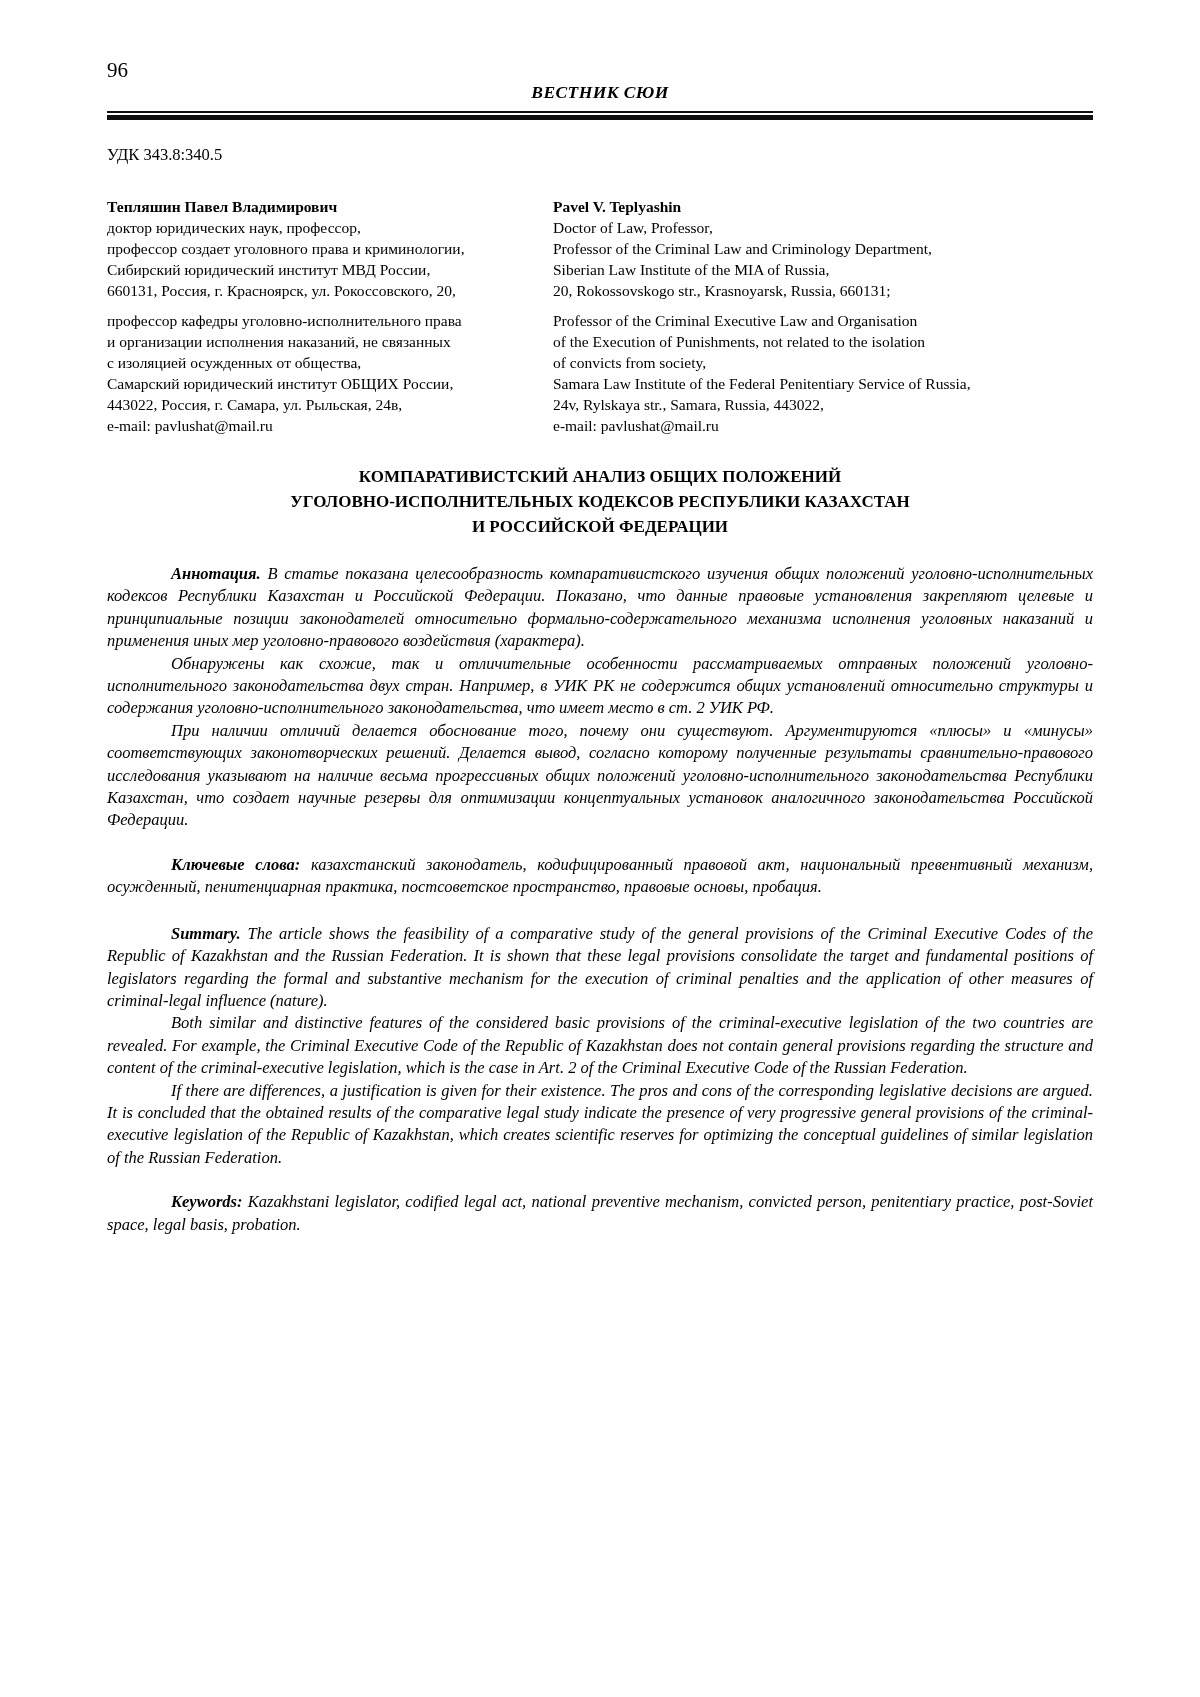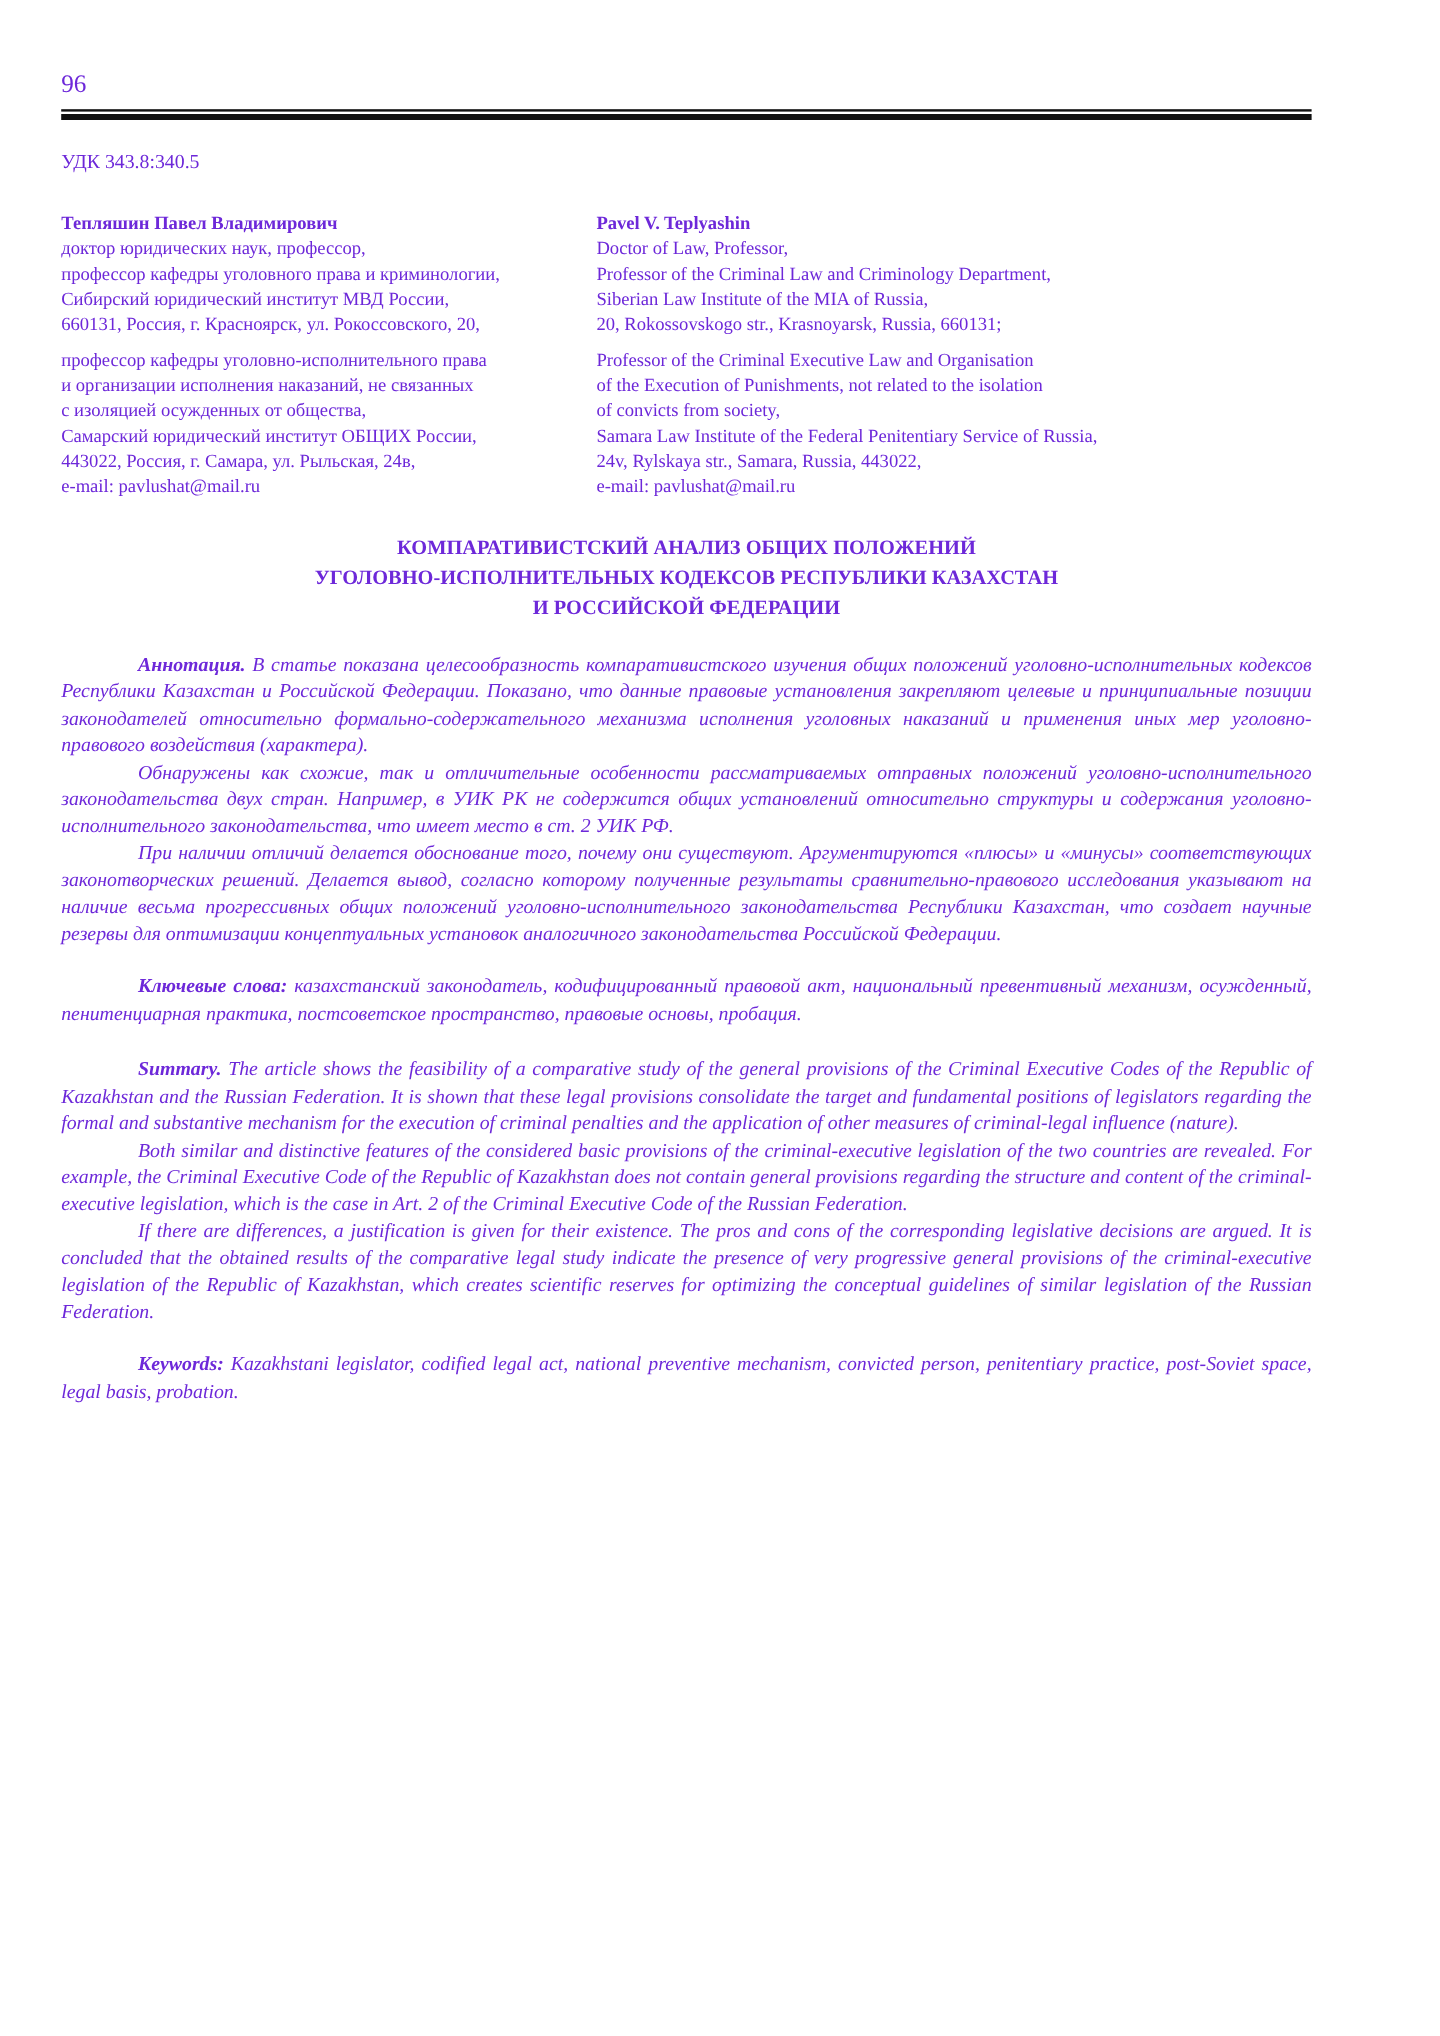--- a/index.html
+++ b/index.html
@@ -1,21 +1,21 @@
 <!DOCTYPE html>
 <html><head>
 <meta charset="utf-8">
 <style>
   html, body { margin:0; padding:0; background:#e8e8e8; }
   .page {
     position:relative; box-sizing:border-box;
     width:1200px; height:1697px; margin:0 auto;
-    background:#ffffff; color:#6d28d9;
+    background:#ffffff; color:#000000;
     font-family:"Liberation Serif", serif;
-    padding:58px 107px 100px 51px;
+    padding:58px 107px 100px 107px;
     display:flex; flex-direction:column;
     overflow:hidden;
   }
   .page-number { font-size:21px; line-height:24px; }
   .journal-title {
     text-align:center; font-weight:bold; font-style:italic;
     font-size:17.5px; line-height:20px; margin-top:0px; letter-spacing:.4px;
   }
   .rule-double { margin-top:9px; }
   .rule-thin  { height:2px; background:#101010; }
@@ -48,35 +48,36 @@
   footer { margin-top:auto; font-size:16px; }
   .footer-rule { width:250px; height:2px; background:#101010; margin-bottom:13px; }
 </style>
 </head>
 <body>
 
 <div class="page">
 
   <header>
     <div class="page-number">96</div>
+    <div class="journal-title">ВЕСТНИК СЮИ</div>
     <div class="rule-double">
       <div class="rule-thin"></div>
       <div class="rule-thick"></div>
     </div>
   </header>
 
   <div class="meta">
     <div>УДК 343.8:340.5</div>
   </div>
 
   <div class="authors">
     <div class="author-col-ru">
       <div class="author-name">Тепляшин Павел Владимирович</div>
       <div class="lines">доктор юридических наук, профессор,
-профессор кафедры уголовного права и криминологии,
+профессор создает уголовного права и криминологии,
 Сибирский юридический институт МВД России,
 660131, Россия, г. Красноярск, ул. Рокоссовского, 20,</div>
       <div class="lines aff2">профессор кафедры уголовно-исполнительного права
 и организации исполнения наказаний, не связанных
 с изоляцией осужденных от общества,
 Самарский юридический институт ОБЩИХ России,
 443022, Россия, г. Самара, ул. Рыльская, 24в,
 e-mail: pavlushat@mail.ru</div>
     </div>
     <div class="author-col-en">

